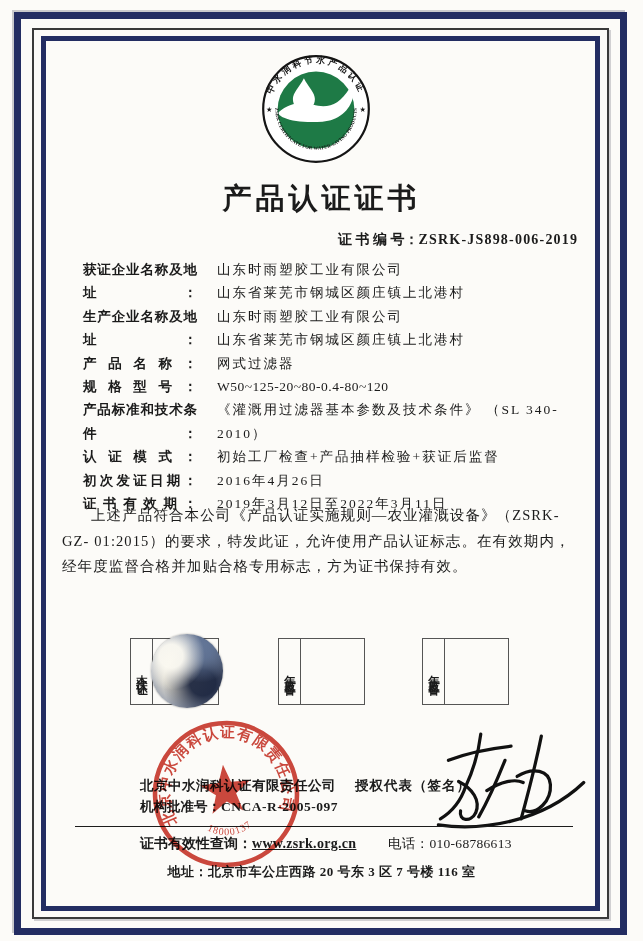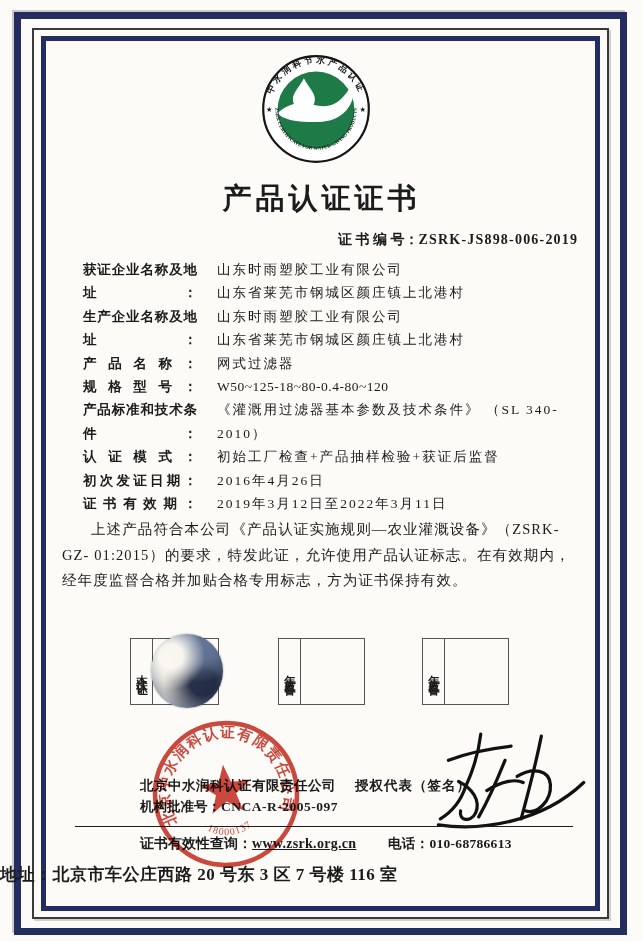--- a/index.html
+++ b/index.html
@@ -20,21 +20,21 @@
 
   .certno{position:absolute;left:338px;top:231px;font-size:14px;font-weight:bold;}
   .certno .val{letter-spacing:1.2px;text-align:center;}
 
   .fields{position:absolute;left:83px;top:258px;width:494px;font-size:13.5px;line-height:23.4px;}
   .frow{display:flex;align-items:center;}
   .flabel{flex:0 0 114px;font-weight:bold;text-align:justify;text-align-last:justify;}
   .fvals{margin-left:20px;letter-spacing:2px;}
   .fvals.latin{letter-spacing:.5px;}
 
-  .statement{position:absolute;left:62px;top:517px;width:514px;font-size:14.5px;
+  .statement{position:absolute;left:62px;top:503px;width:514px;font-size:14.5px;
              line-height:25.5px;text-indent:2em;letter-spacing:1.1px;}
 
   .stamp{position:absolute;top:638px;height:65px;border:1.5px solid #555;display:flex;}
   .stamp.s1{left:130px;width:87px;}
   .stamp.s2{left:278px;width:85px;}
   .stamp.s3{left:422px;width:85px;}
   .vlabel{width:21px;border-right:1.5px solid #555;writing-mode:vertical-rl;text-orientation:upright;
           display:flex;align-items:center;justify-content:center;font-size:11.5px;font-weight:bold;
           letter-spacing:3px;}
   .sticker{position:absolute;left:20px;top:-5px;width:72px;height:74px;border-radius:50%;
@@ -46,22 +46,22 @@
      box-shadow:0 0 2px rgba(0,0,0,.4);}
 
   .company{position:absolute;left:140px;top:777px;font-size:13.5px;font-weight:bold;letter-spacing:.5px;}
   .approval{position:absolute;left:140px;top:798px;font-size:13.5px;font-weight:bold;}
   .approval .val{letter-spacing:.5px;margin-top:25px;}
   .rep{position:absolute;left:355px;top:777px;font-size:13.5px;font-weight:bold;letter-spacing:1px;}
   .sig{position:absolute;left:420px;top:726px;width:172px;height:106px;}
   .sep{position:absolute;left:75px;top:826px;width:498px;border-top:1.5px solid #1c1c1c;}
   .query{position:absolute;left:140px;top:835px;font-size:14px;font-weight:bold;}
   .website{text-decoration:underline;letter-spacing:.3px;}
-  .phone{position:absolute;left:388px;top:835px;font-size:13.5px;font-weight:bold;letter-spacing:.3px;}
-  .addr{position:absolute;left:0;right:0;top:863px;font-size:17px;font-weight:bold;letter-spacing:.5px;}
+  .phone{position:absolute;left:388px;top:835px;font-size:13.5px;font-weight:normal;letter-spacing:.3px;}
+  .addr{position:absolute;left:0;right:0;top:863px;text-align:center;font-size:13px;font-weight:bold;letter-spacing:.5px;}
 
   .seal{position:absolute;left:150px;top:718px;width:152px;height:152px;
         mix-blend-mode:multiply;opacity:.88;transform:rotate(-6deg);}
 </style>
 </head>
 <body>
 
 <div class="page">
   <div class="f1">
     <div class="f2">
@@ -113,21 +113,21 @@
       </div>
       <div class="frow">
         <span class="flabel">产品名称：</span>
         <div class="fvals">
             <div>网式过滤器</div>
           </div>
       </div>
       <div class="frow">
         <span class="flabel">规格型号：</span>
         <div class="fvals latin">
-            <div>W50~125-18~80-0.4-80~120</div>
+            <div>W50~125-20~80-0.4-80~120</div>
           </div>
       </div>
       <div class="frow">
         <span class="flabel">产品标准和技术条件：</span>
         <div class="fvals">
             <div>《灌溉用过滤器基本参数及技术条件》 （SL 340-2010）</div>
           </div>
       </div>
       <div class="frow">
         <span class="flabel">认证模式：</span>

